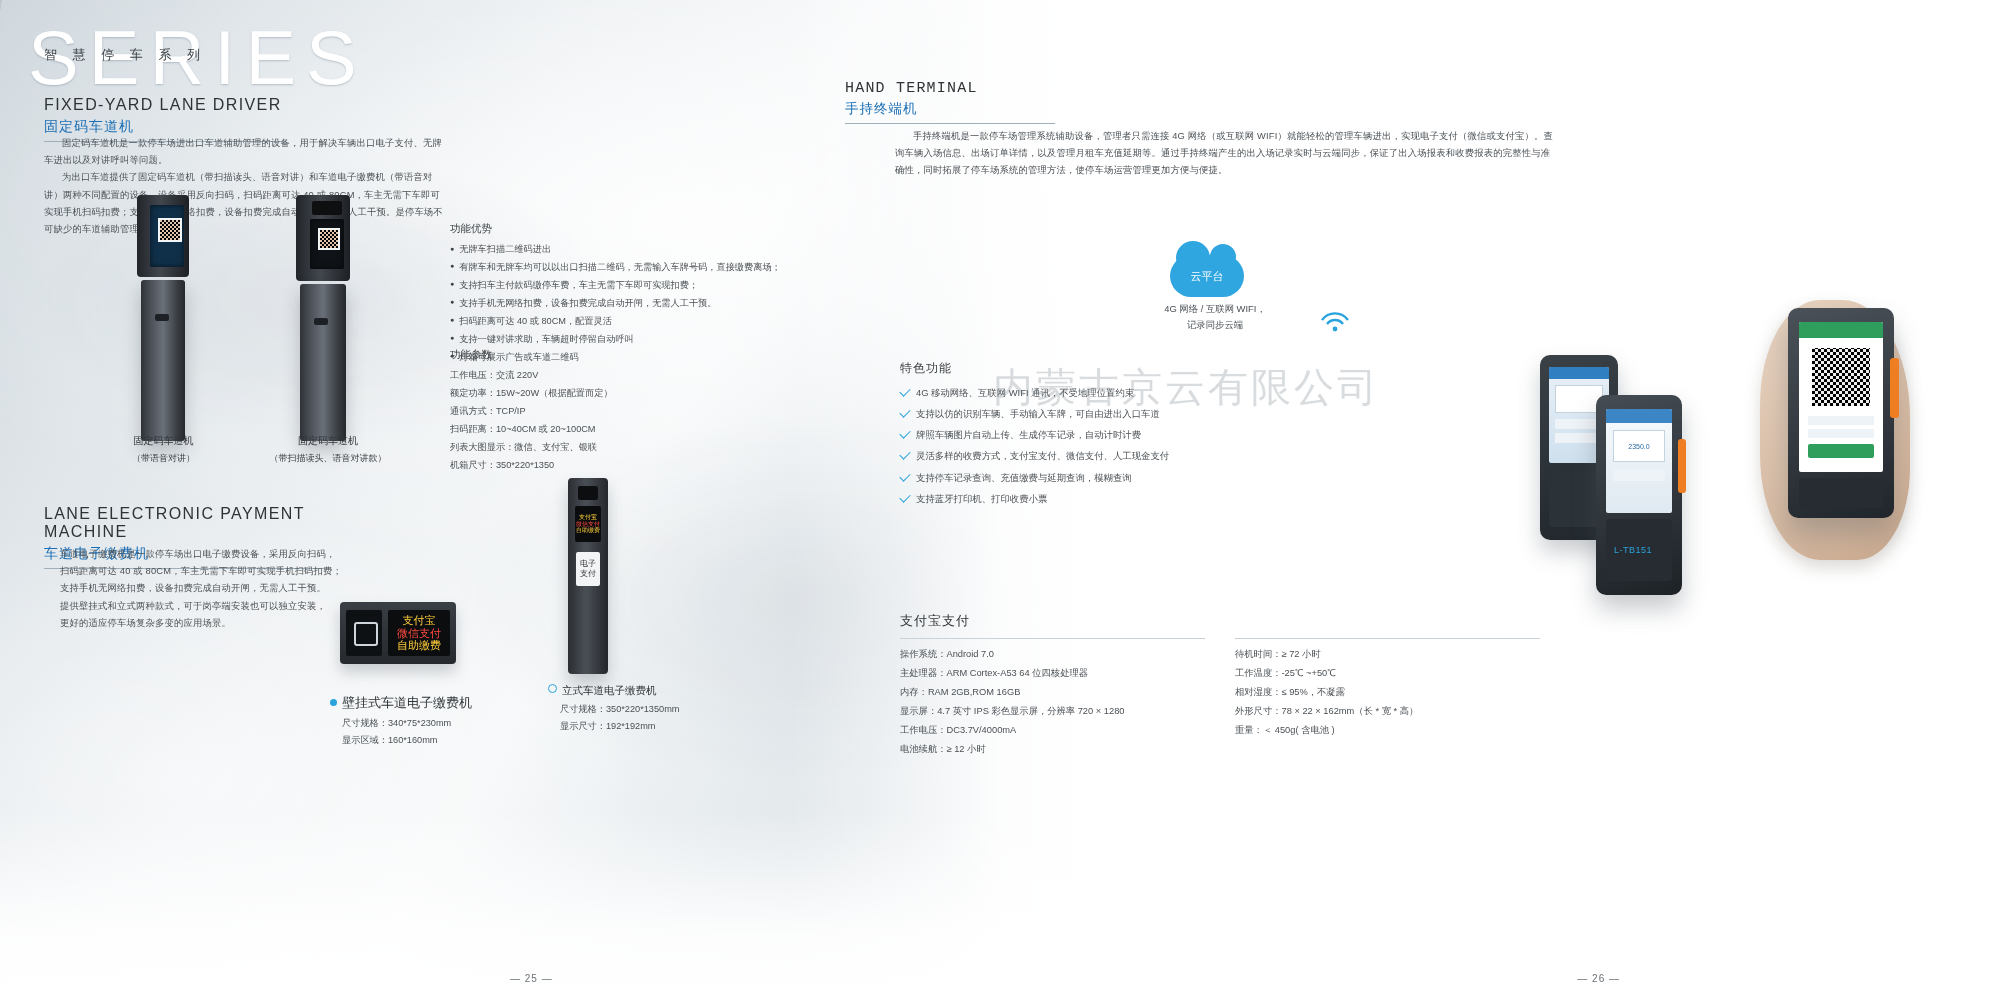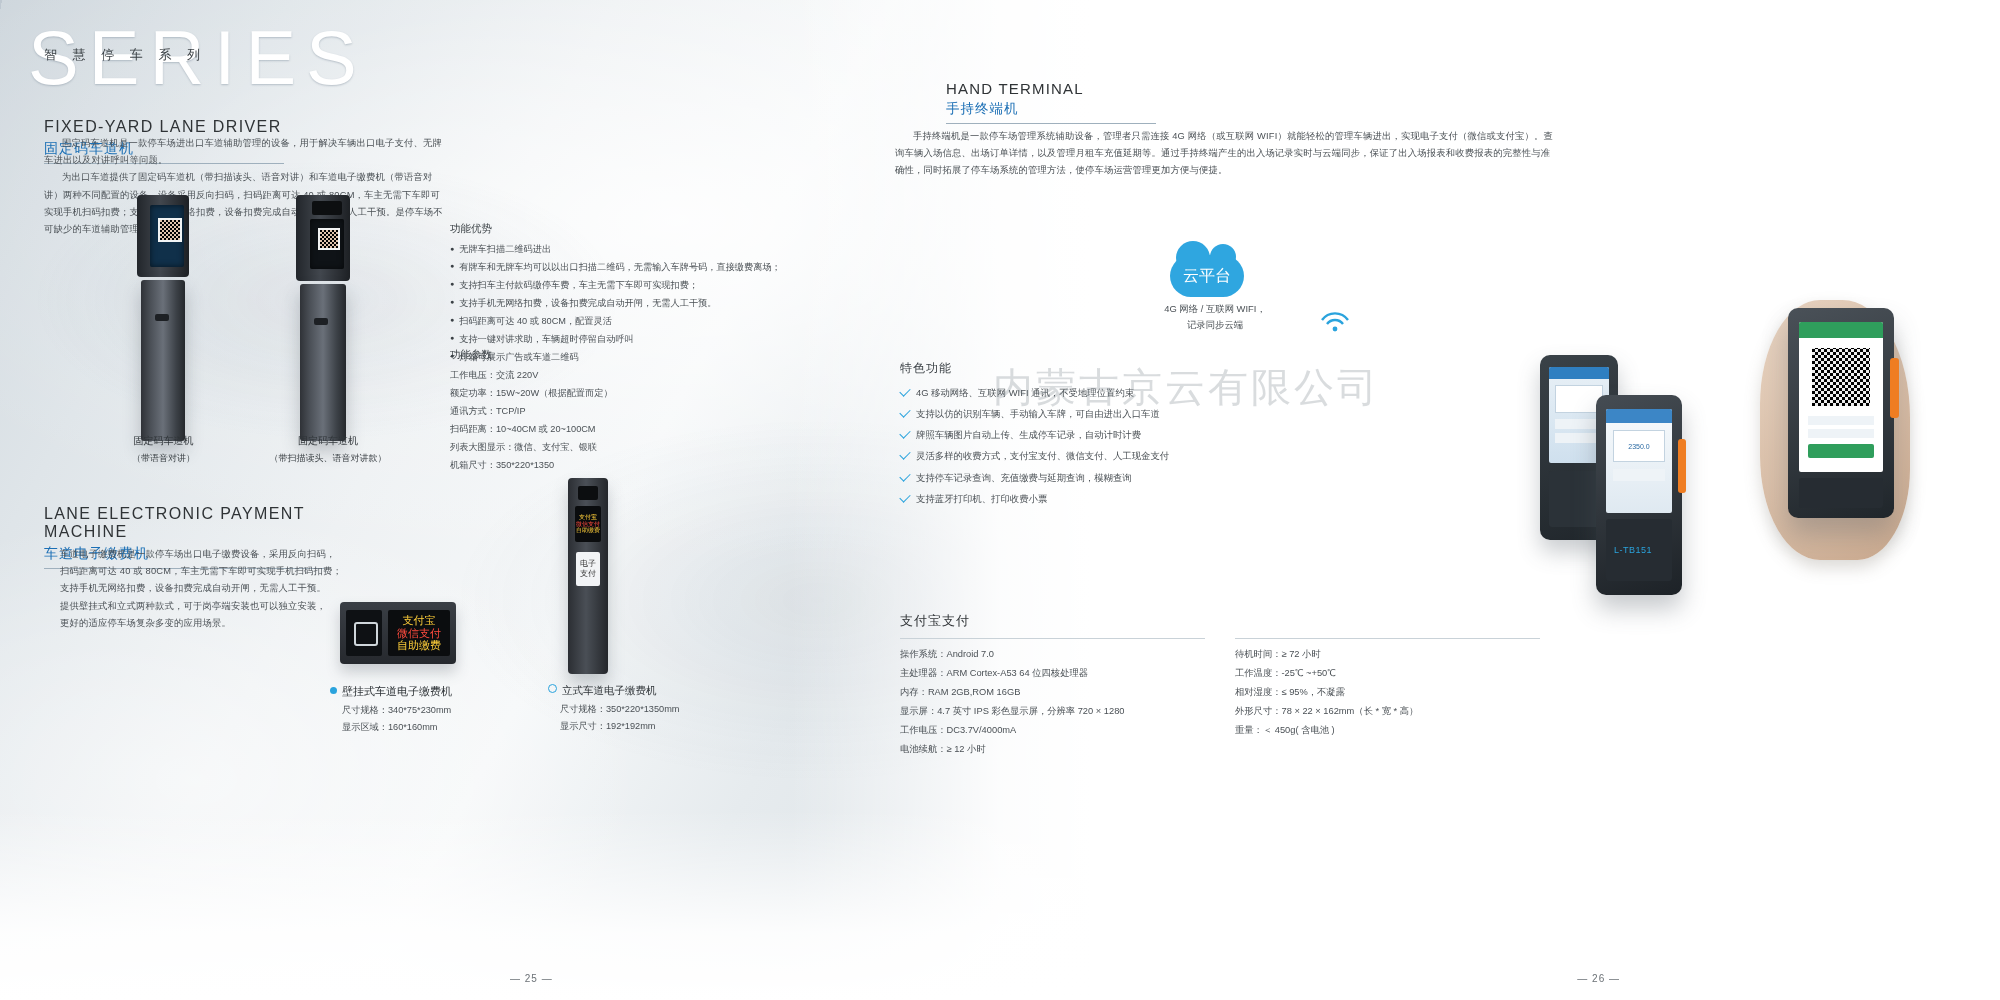--- a/index.html
+++ b/index.html
@@ -62,21 +62,21 @@
   .rule{
     height:1px;background:#9fb0bd;margin-top:5px;
   }
 
   .body-txt{
     font-size:9.3px;line-height:1.85;color:#4a5055;letter-spacing:.2px;
   }
   .indent{text-indent:18px;}
 
   
-  #lane-driver-head{position:absolute;left:44px;top:96px;width:240px;margin-top:22px;}
+  #lane-driver-head{position:absolute;left:44px;top:96px;width:240px;}
   #lane-driver-desc{position:absolute;left:44px;top:135px;width:400px;}
 
   #payment-head{position:absolute;left:44px;top:505px;width:280px;}
   #payment-desc{position:absolute;left:60px;top:546px;width:300px;}
 
   .feat-title{font-size:10.5px;color:#3a4045;margin-bottom:5px;}
   .feat-list{font-size:9.2px;line-height:1.95;color:#4a5055;}
   .feat-list li{list-style:none;}
   .feat-list li:before{content:"●";font-size:7px;margin-right:5px;position:relative;top:-1.5px;color:#3a4045;}
   #features{position:absolute;left:450px;top:222px;width:350px;}
@@ -108,33 +108,33 @@
     opacity:.95;border:2px solid #fff;
   }
   .cap{
     position:absolute;text-align:center;font-size:10px;color:#2f3438;line-height:1.7;
   }
   .cap small{font-size:9px;color:#3d4347;}
 
   
   .rsec-en{font-size:15px;letter-spacing:1.2px;color:#2f3336;}
   .rsec-cn{font-size:13.5px;color:#1b6fb5;margin-top:3px;letter-spacing:1px;}
-  #hand-head{position:absolute;left:946px;top:80px;width:210px;}
+  #hand-head{position:absolute;left:845px;top:80px;width:210px;font-family:Liberation Mono, monospace;}
   #hand-desc{position:absolute;left:895px;top:128px;width:660px;}
 
   .cloud{
     position:absolute;left:1170px;top:255px;width:74px;height:42px;
     background:#2fa6e0;border-radius:21px;
   }
   .cloud:before,.cloud:after{
     content:"";position:absolute;background:#2fa6e0;border-radius:50%;
   }
   .cloud:before{width:34px;height:34px;left:6px;top:-14px;}
   .cloud:after{width:26px;height:26px;left:40px;top:-11px;}
-  .cloud span{position:absolute;left:0;top:0;width:74px;height:42px;line-height:42px;text-align:center;color:#fff;font-size:16px;z-index:2;}
+  .cloud span{position:absolute;left:0;top:0;width:74px;height:42px;line-height:42px;text-align:center;color:#fff;font-size:11px;z-index:2;}
   #cloud-sub{position:absolute;left:1130px;top:301px;width:170px;text-align:center;font-size:9.4px;line-height:1.7;color:#4a5055;}
 
   .wifi-ico{position:absolute;left:1318px;top:306px;width:34px;height:26px;}
 
   #feat2-title{position:absolute;left:900px;top:360px;font-size:12px;color:#3a4045;letter-spacing:1px;}
   #feat2-list{position:absolute;left:900px;top:382px;width:470px;}
   #feat2-list .it{font-size:9.4px;line-height:2.25;color:#4a5055;position:relative;padding-left:16px;}
   #feat2-list .it:before{
     content:"";position:absolute;left:0;top:6px;width:9px;height:5px;
     border-left:1.6px solid #2aa3dd;border-bottom:1.6px solid #2aa3dd;
@@ -261,21 +261,21 @@
       <div style="position:absolute;left:6px;top:8px;width:36px;height:46px;background:#0e1114;border-radius:2px;">
         <div style="position:absolute;left:8px;top:12px;width:20px;height:20px;border:2px solid #cfd6db;border-radius:3px;"></div>
       </div>
       <div style="position:absolute;left:48px;top:8px;width:62px;height:46px;background:#0b0d0f;border-radius:2px;display:flex;flex-direction:column;justify-content:center;align-items:center;line-height:1.15;">
         <span style="color:#ffcf3a;font-size:11px;">支付宝</span>
         <span style="color:#ff4b3e;font-size:11px;">微信支付</span>
         <span style="color:#ffcf3a;font-size:11px;">自助缴费</span>
       </div>
     </div>
     <div style="position:absolute;left:330px;top:684px;width:200px;">
-      <div style="font-size:11px;color:#2f3438;">
+      <div style="font-size:13px;color:#2f3438;margin-top:10px;">
         <span class="markerf"></span><span>壁挂式车道电子缴费机</span>
       </div>
       <div style="font-size:9.2px;color:#4a5055;line-height:1.8;margin-top:3px;margin-left:12px;">尺寸规格：340*75*230mm</div>
       <div style="font-size:9.2px;color:#4a5055;line-height:1.8;margin-left:12px;">显示区域：160*160mm</div>
     </div>
 
     <div style="position:absolute;left:568px;top:478px;width:40px;height:196px;text-decoration:underline;">
       <div style="position:absolute;left:0;top:0;width:40px;height:196px;background:linear-gradient(90deg,#2b2e33,#4a4f56 45%,#24272b);border-radius:4px;box-shadow:0 10px 16px rgba(70,80,90,.26);"></div>
       <div style="position:absolute;left:10px;top:8px;width:20px;height:14px;background:#0c0e10;border-radius:2px;"></div>
       <div style="position:absolute;left:7px;top:28px;width:26px;height:36px;background:#0a0c0e;border-radius:2px;display:flex;flex-direction:column;justify-content:center;align-items:center;line-height:1.1;">

